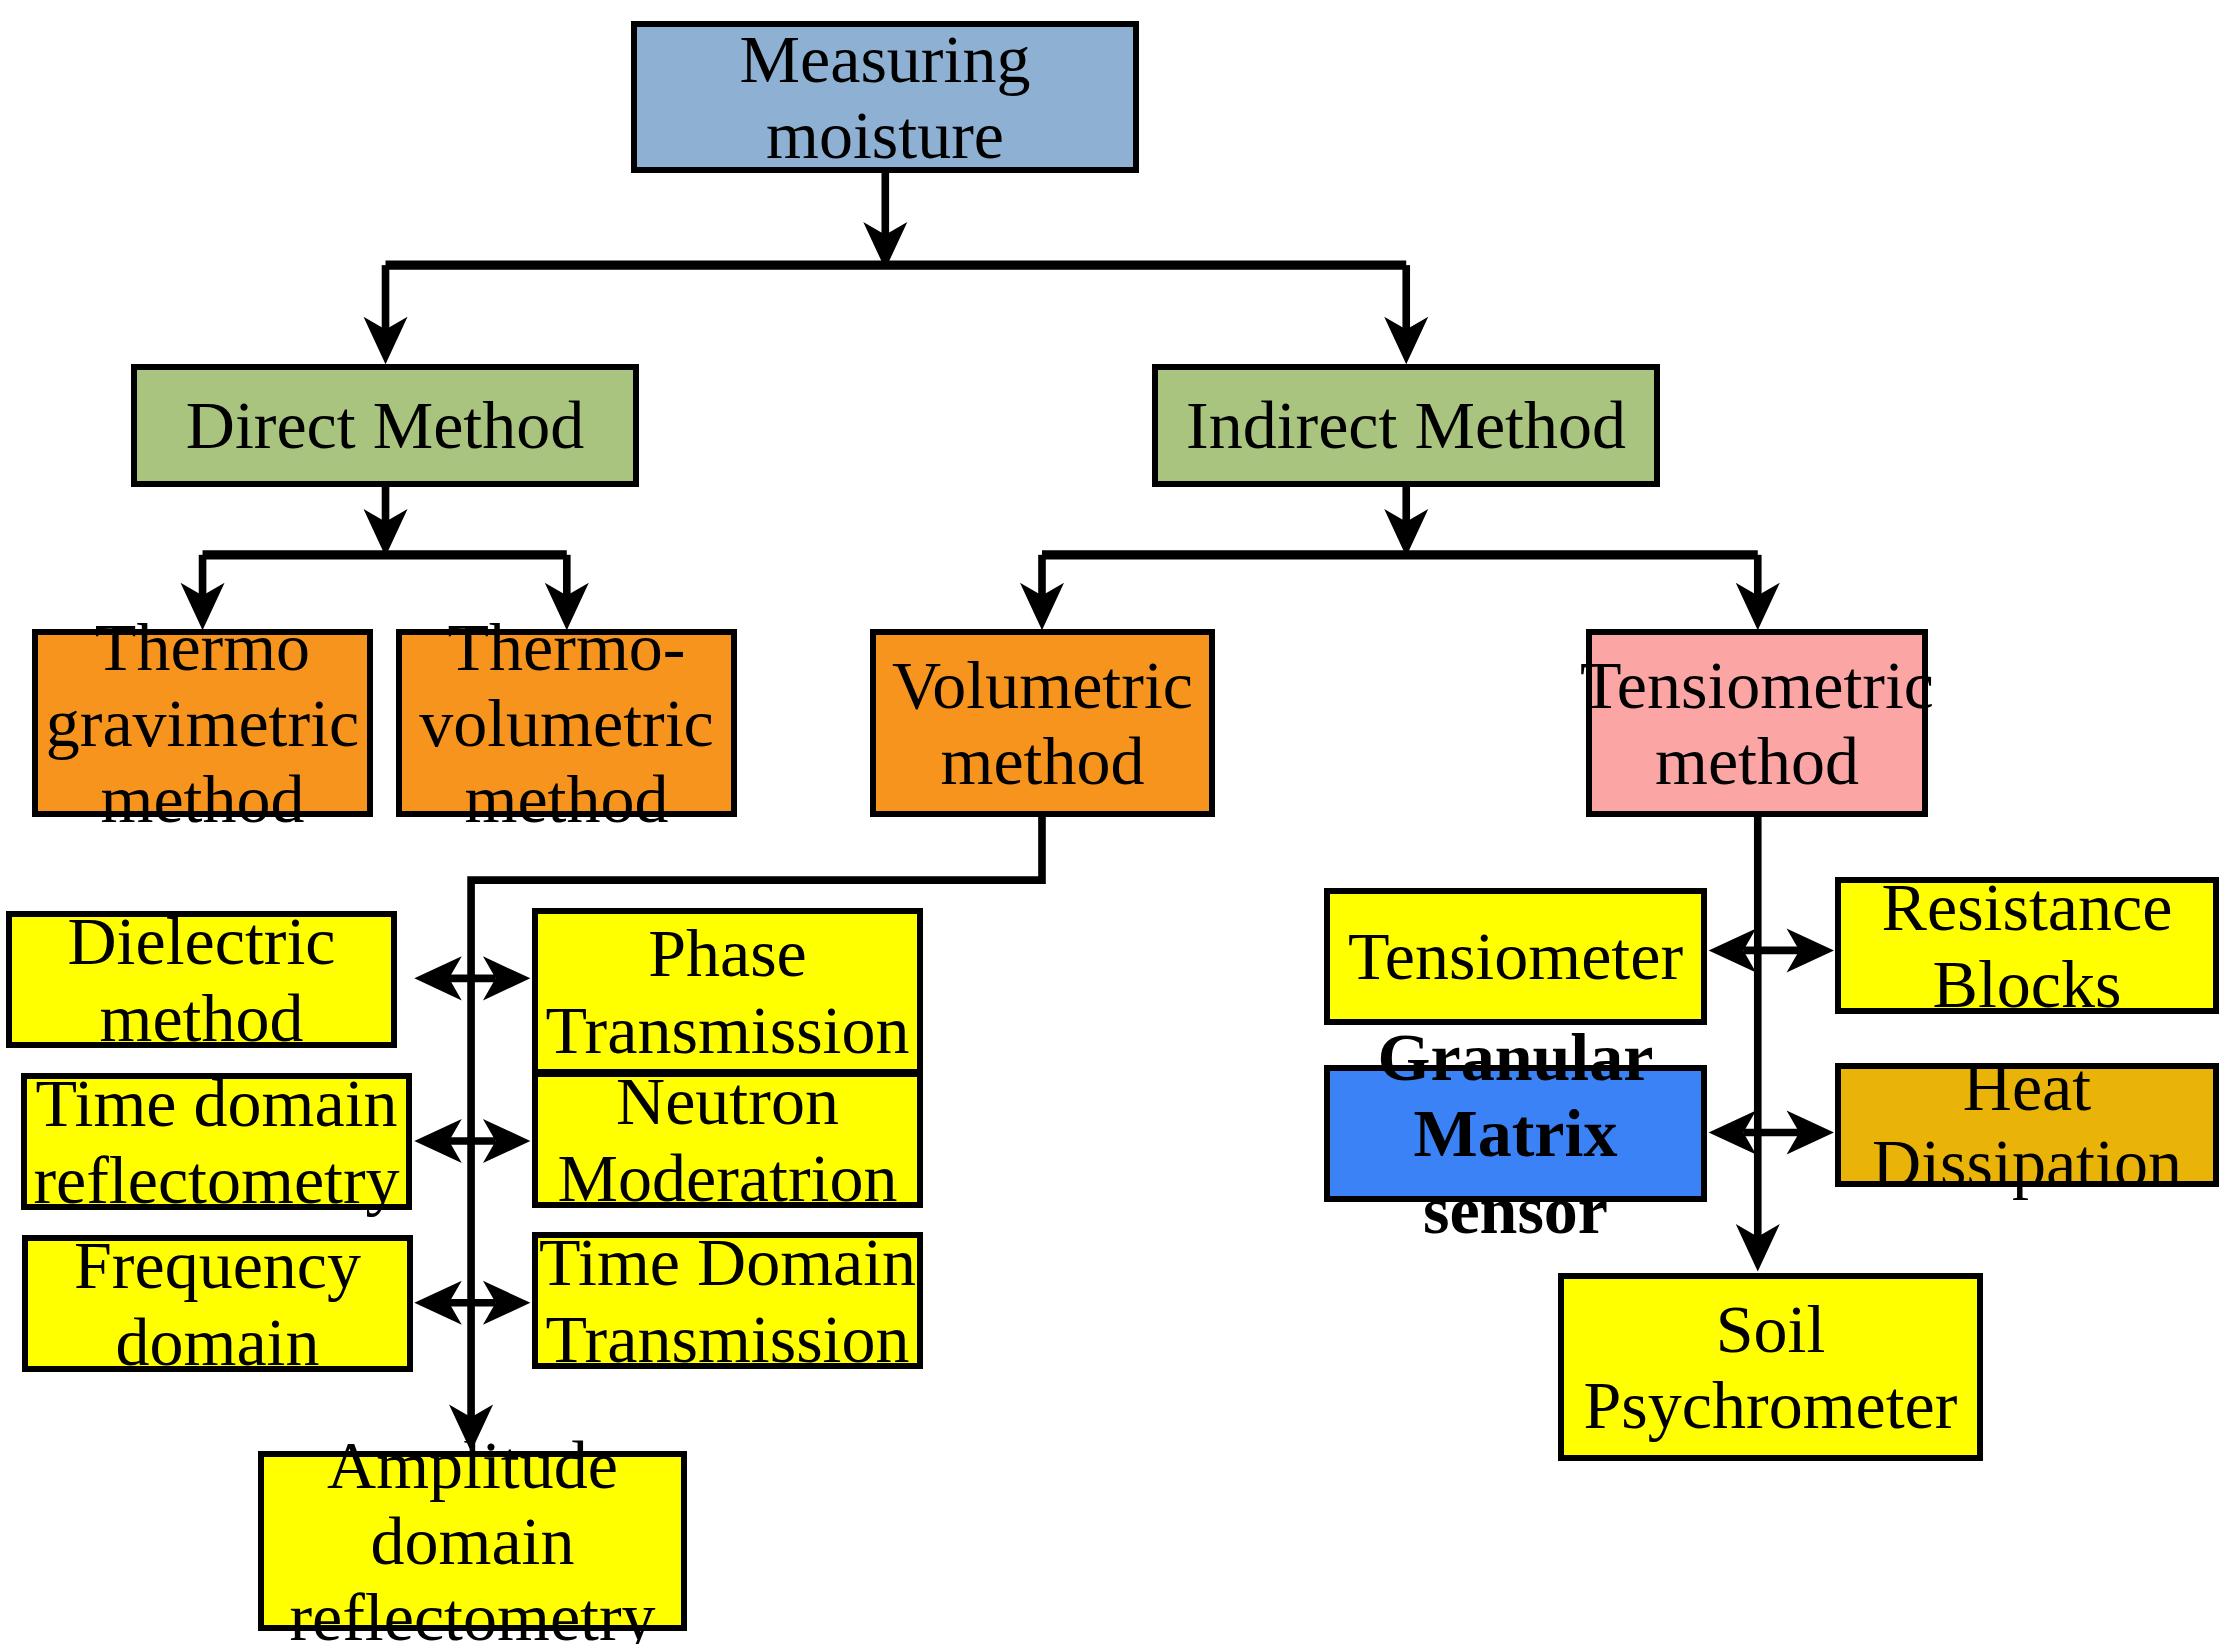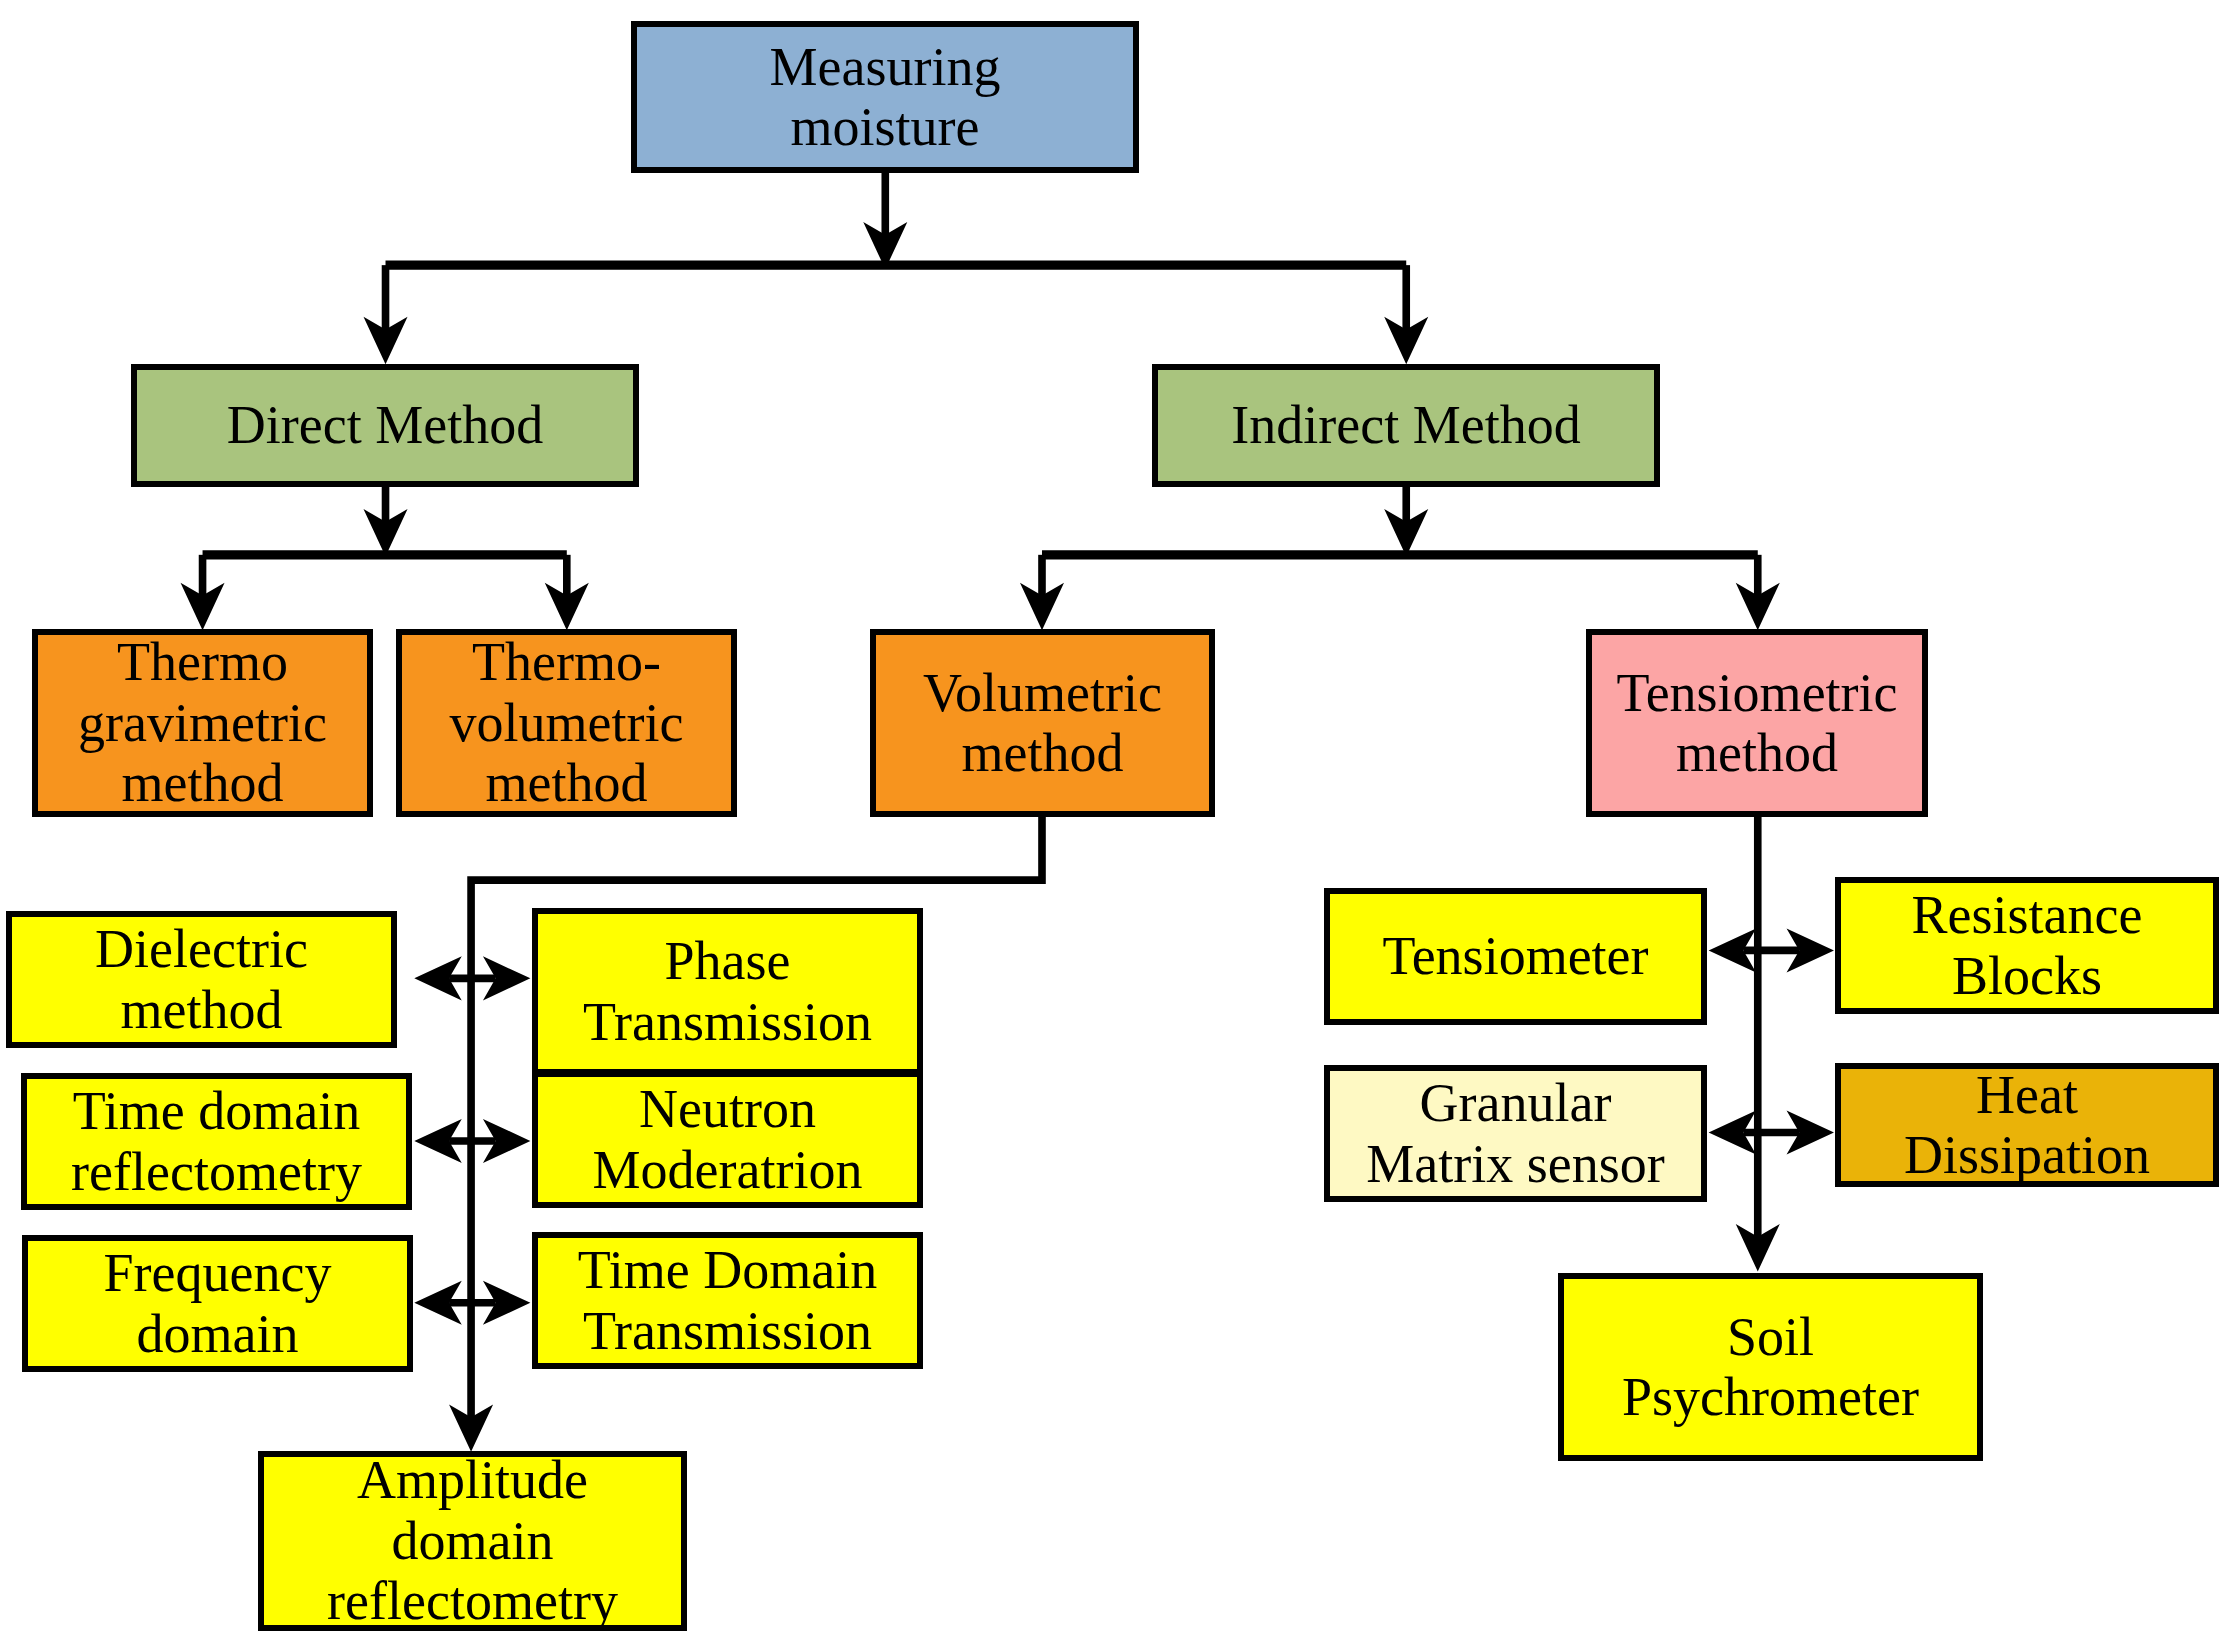--- a/index.html
+++ b/index.html
@@ -25,21 +25,21 @@
   .connectors polygon { fill: #000000; stroke: none; }
   .node {
     position: absolute;
     box-sizing: border-box;
     border: 6px solid #000000;
     display: flex;
     align-items: center;
     justify-content: center;
     text-align: center;
     white-space: pre-line;
-    font-size: 54px;
+    font-size: 68px;
     line-height: 1.12;
     color: #000000;
   }
 </style>
 </head>
 <body>
 
 <div class="stage">
 
   <svg class="connectors" viewBox="0 0 2643 1942" xmlns="http://www.w3.org/2000/svg">
@@ -134,21 +134,21 @@
 
   <div class="node" style="left: 258px; top: 1451px; width: 429px; height: 180px; background-color: rgb(255, 255, 0);">Amplitude
 domain
 reflectometry</div>
 
   <div class="node" style="left: 1324px; top: 888px; width: 383px; height: 137px; background-color: rgb(255, 255, 0);">Tensiometer</div>
 
   <div class="node" style="left: 1835px; top: 877px; width: 384px; height: 137px; background-color: rgb(255, 255, 0);">Resistance
 Blocks</div>
 
-  <div class="node" style="left: 1324px; top: 1065px; width: 383px; height: 137px; background-color: #fef9c3;">Granular
+  <div class="node" style="left: 1324px; top: 1065px; width: 383px; height: 137px; background-color: #3b82f6; font-weight: bold;">Granular
 Matrix sensor</div>
 
   <div class="node" style="left: 1835px; top: 1063px; width: 384px; height: 124px; background-color: #eab308;">Heat
 Dissipation</div>
 
   <div class="node" style="left: 1545px; top: 1273px; width: 425px; height: 188px; background-color: rgb(255, 255, 0); margin-left: 13px;">Soil
 Psychrometer</div>
 
 </div>
 

